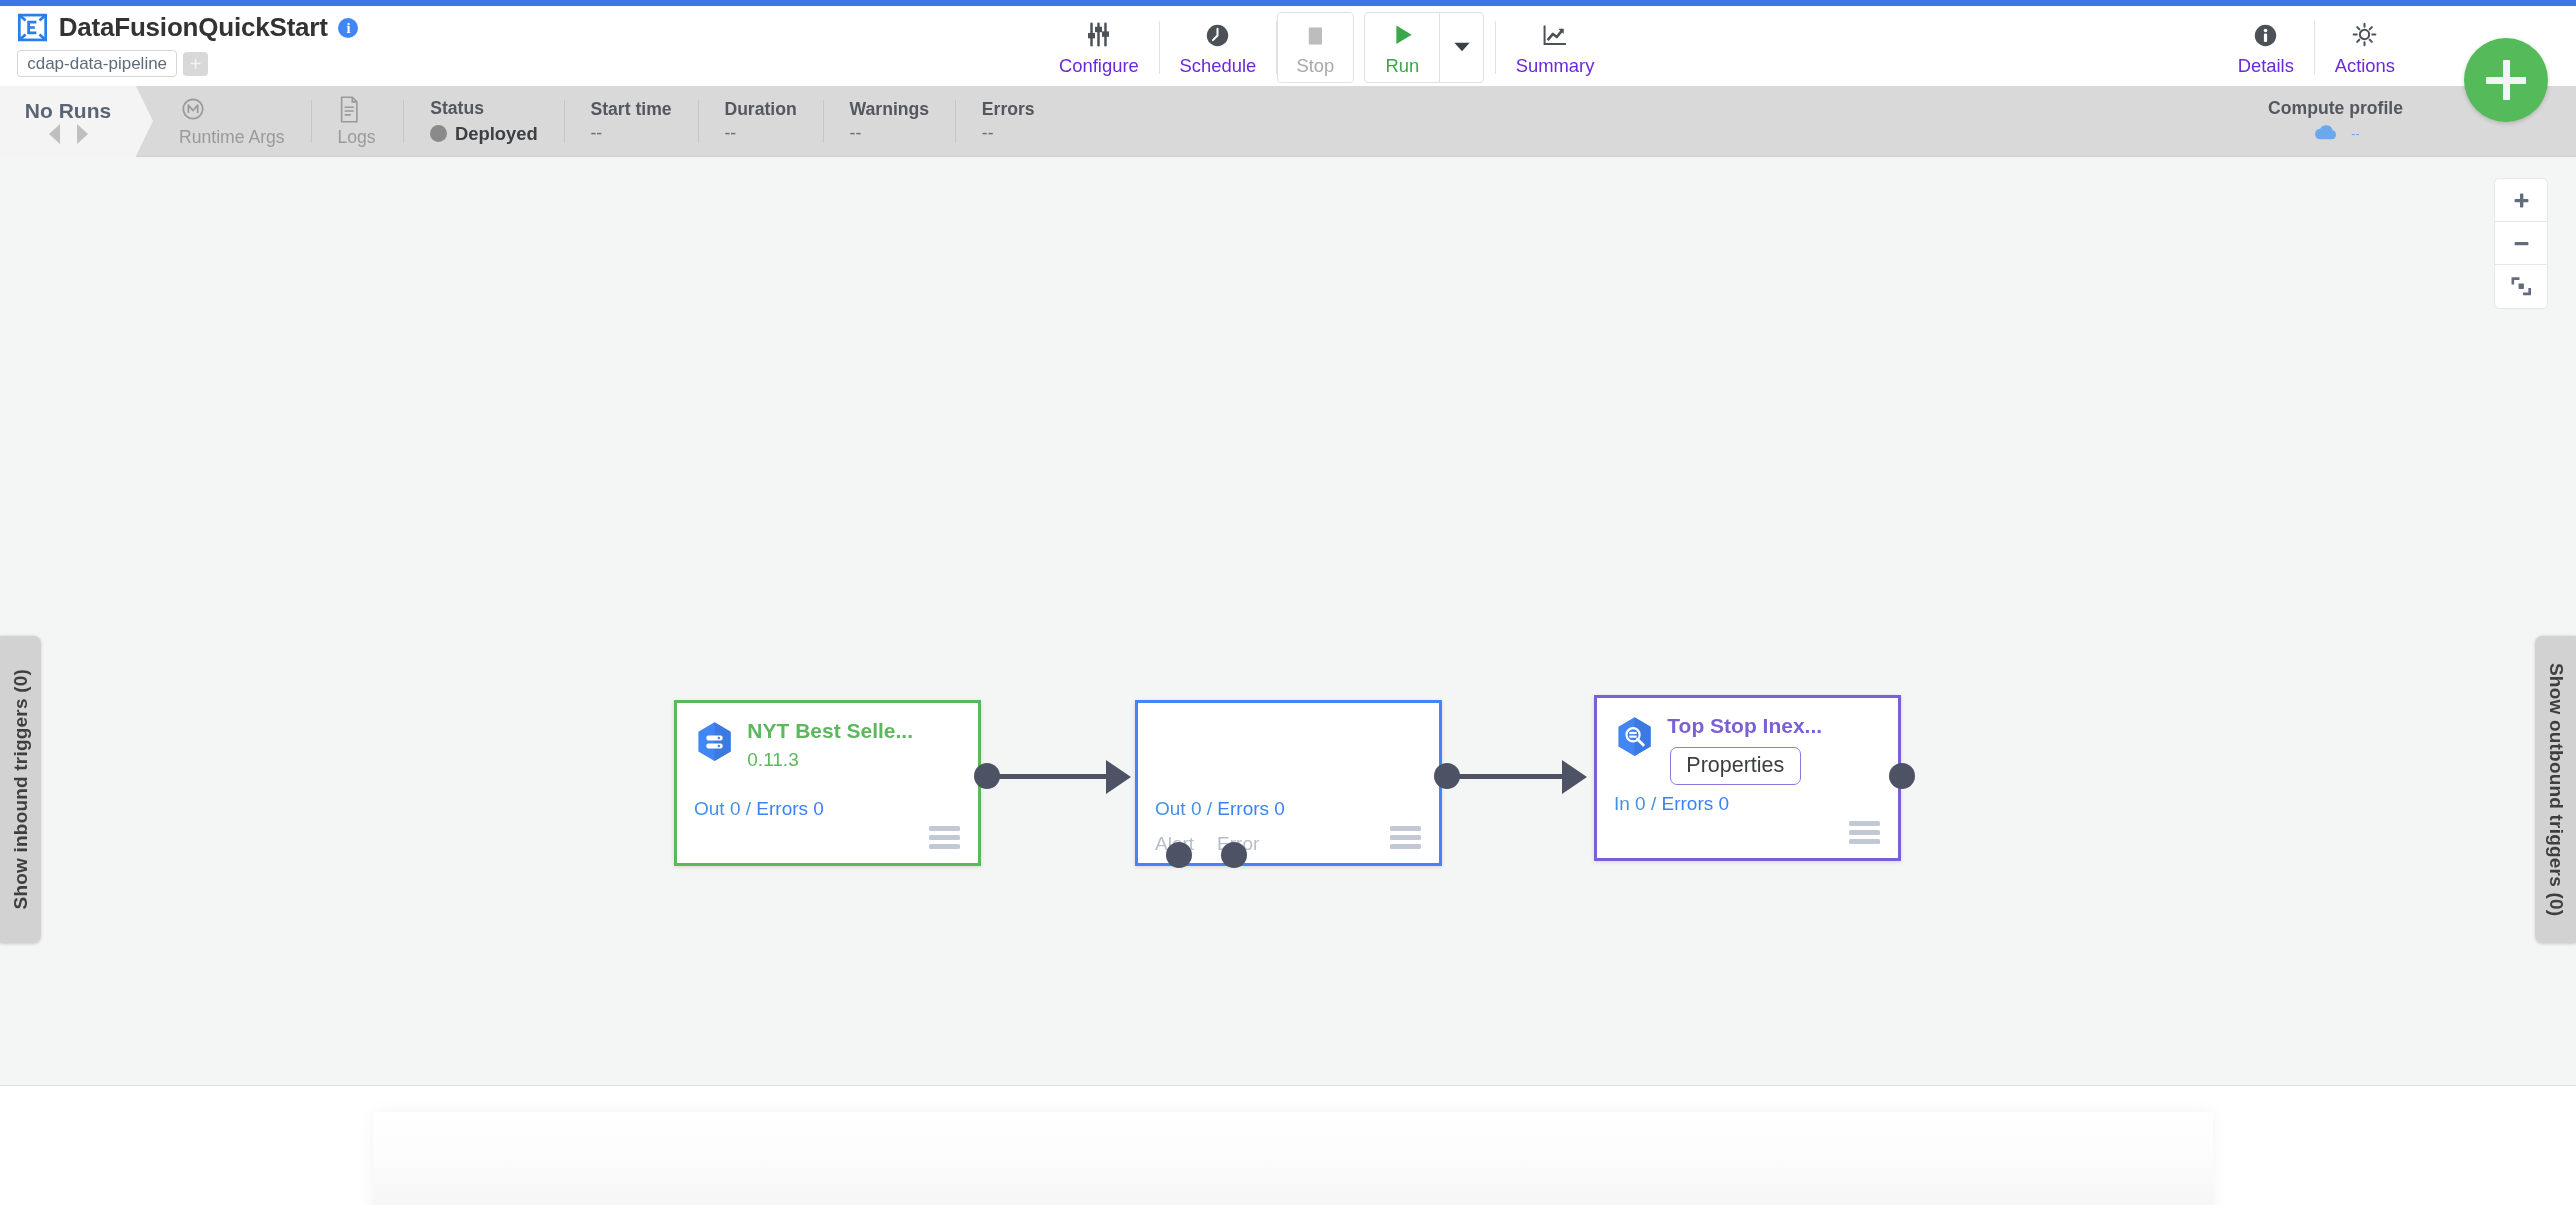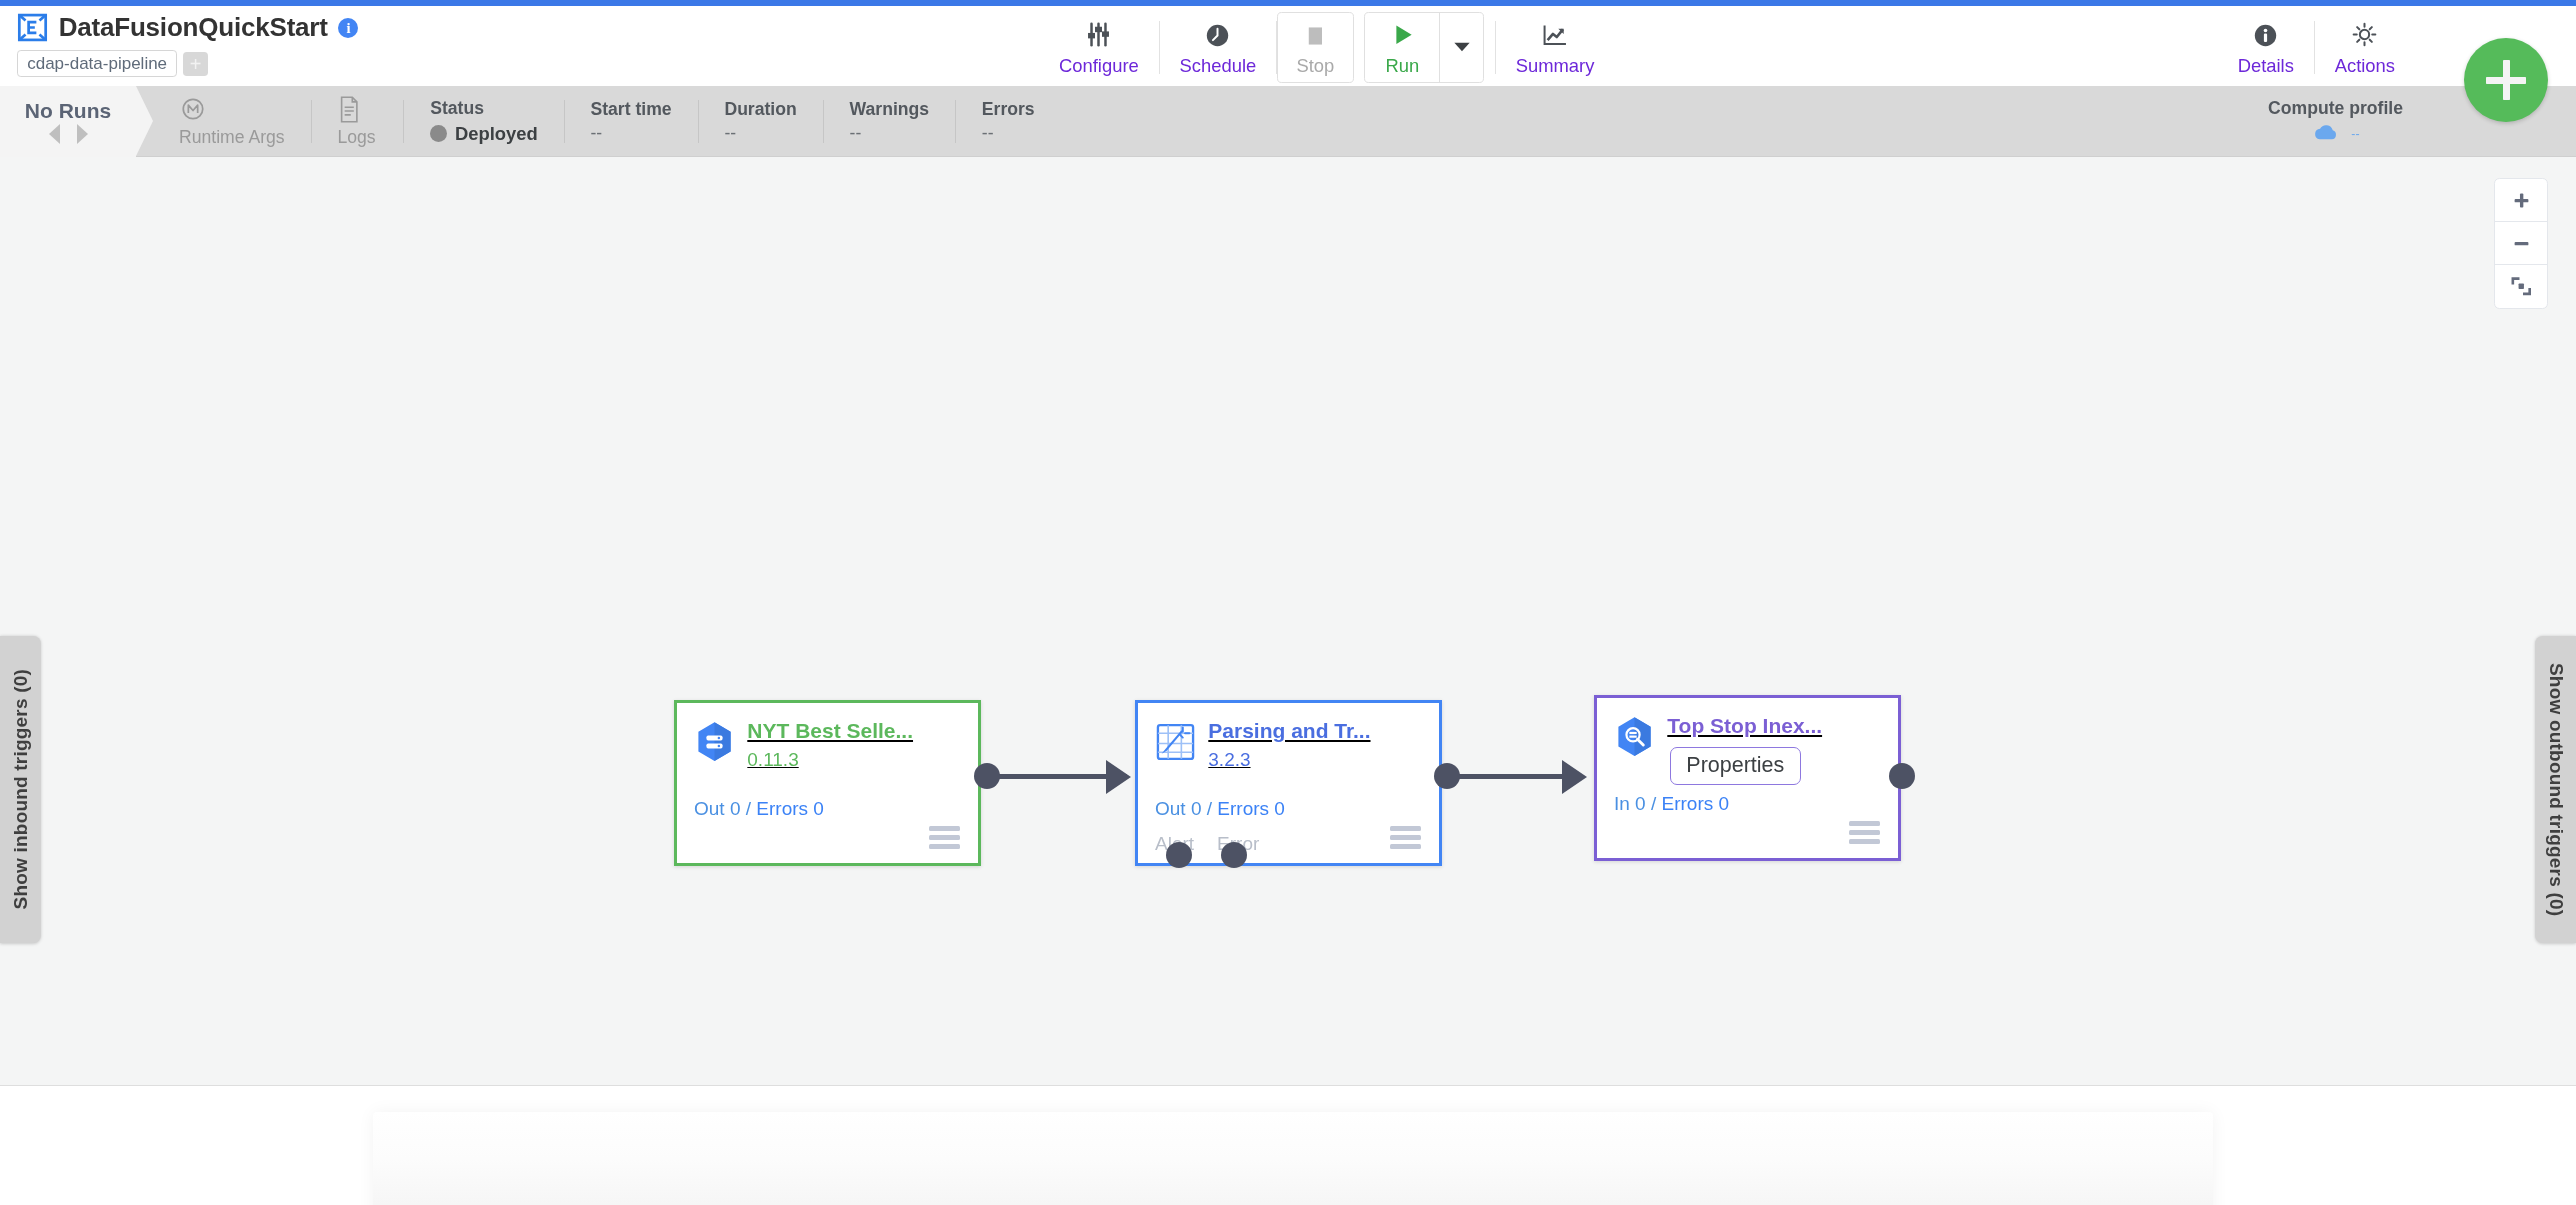--- a/index.html
+++ b/index.html
@@ -166,21 +166,21 @@
 
   
   .node {
     position: absolute; width: 307px; height: 166px; background: #fff;
     box-shadow: 0 0.8px 3.8px rgba(0,0,0,0.13);
   }
   .node-src  { left: 674px; top: 543px; border: 3.1px solid #5cb85c; }
   .node-xf   { left: 1135px; top: 543px; border: 3.8px solid #4285f4; }
   .node-sink { left: 1594px; top: 538px; border: 3.8px solid #7b5fd4; }
 
-  .node-head { display: flex; align-items: flex-start; padding: 17px 0 0 17px; gap: 12.3px; text-decoration: underline; }
+  .node-head { display: flex; align-items: flex-start; padding: 17px 0 0 17px; gap: 12.3px; }
   .node-ico { width: 41px; height: 44px; flex: none; }
   .node-name { font-size: 21px; font-weight: bold; line-height: 1.05; white-space: nowrap; }
   .node-ver  { font-size: 19px; margin-top: 7px; }
   .n-green .node-name, .n-green .node-ver { color: #5cb85c; }
   .n-blue  .node-name, .n-blue  .node-ver { color: #4a6ee0; }
   .n-purple .node-name { color: #7b5fd4; }
 
   .node-metrics {
     position: absolute; left: 17px; bottom: 43px; font-size: 19px; white-space: nowrap;
   }
@@ -501,32 +501,20 @@
       </div>
       <div class="hamb">
           <i></i>
           <i></i>
           <i></i>
         </div>
     </div>
     <div class="ep" style="left:974px; top:606px;"></div>
 
     <div class="node node-xf n-blue">
-      <div class="node-head">
-        <svg class="node-ico" viewBox="0 0 56 56">
-          <rect x="4" y="5" width="48" height="46" rx="3" fill="none" stroke="#4285f4" stroke-width="3.2"></rect>
-          <path d="M4 16 H52 M4 30 H52 M4 42 H52 M18 5 V51 M36 5 V51" stroke="#9dc0f7" stroke-width="2.2"></path>
-          <path d="M36 12 l-22 26 l-5 6 l7 -4 l22 -26 Z" fill="#4285f4"></path>
-          <path d="M38 8 v6 M41 16 h6 M34 18 l4 4" stroke="#4285f4" stroke-width="2.6" stroke-linecap="round"></path>
-        </svg>
-        <div>
-          <div class="node-name">Parsing and Tr...</div>
-          <div class="node-ver">3.2.3</div>
-        </div>
-      </div>
       <div class="node-metrics">
         <span class="m-in">Out 0</span><span class="m-sl"> / </span><span class="m-err">Errors 0</span>
       </div>
       <div class="node-alerts">
         <span>Alert</span>
         <span>Error</span>
       </div>
       <div class="hamb">
           <i></i>
           <i></i>

